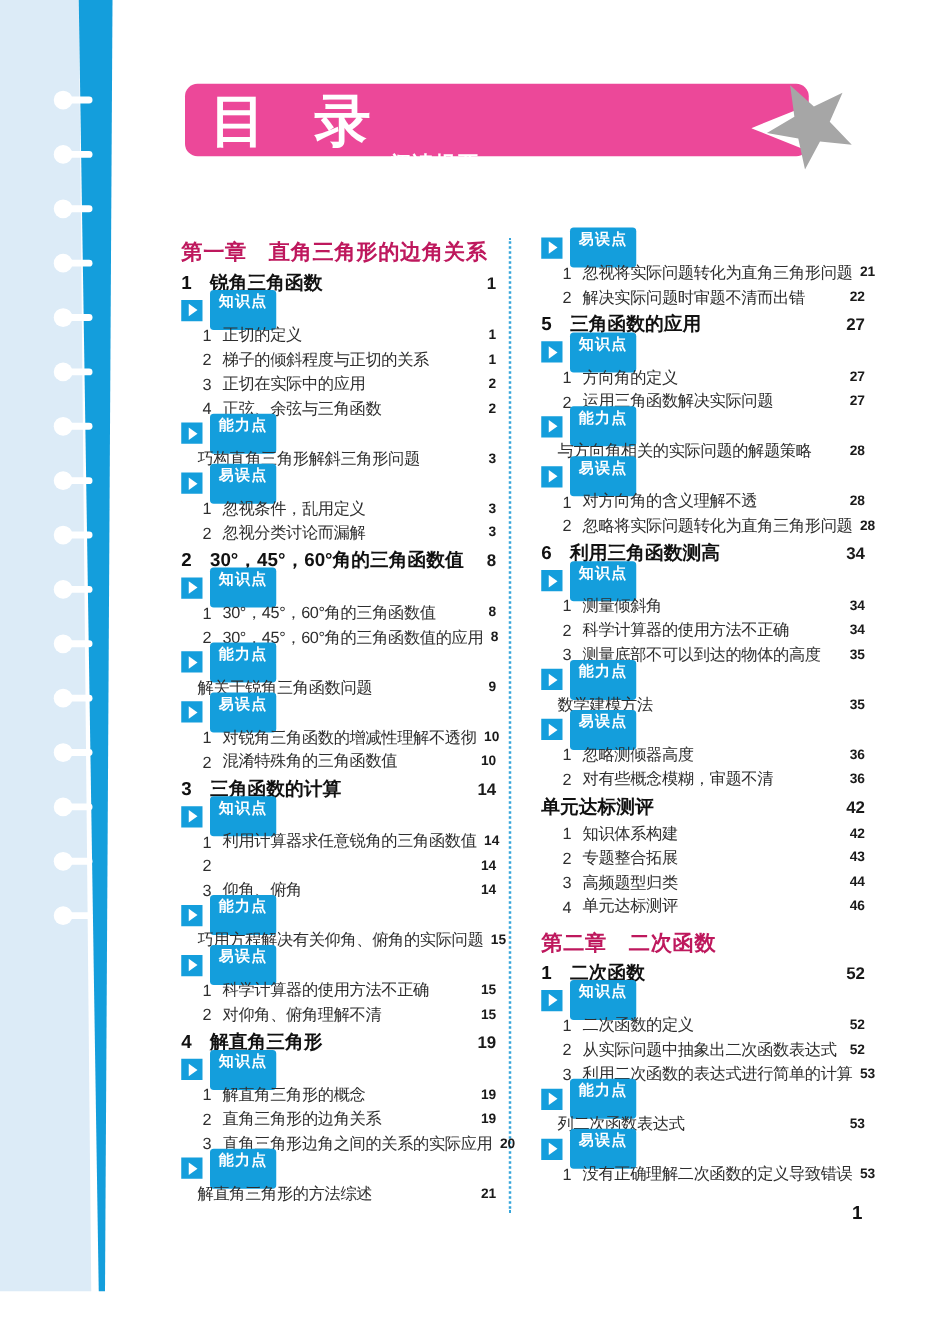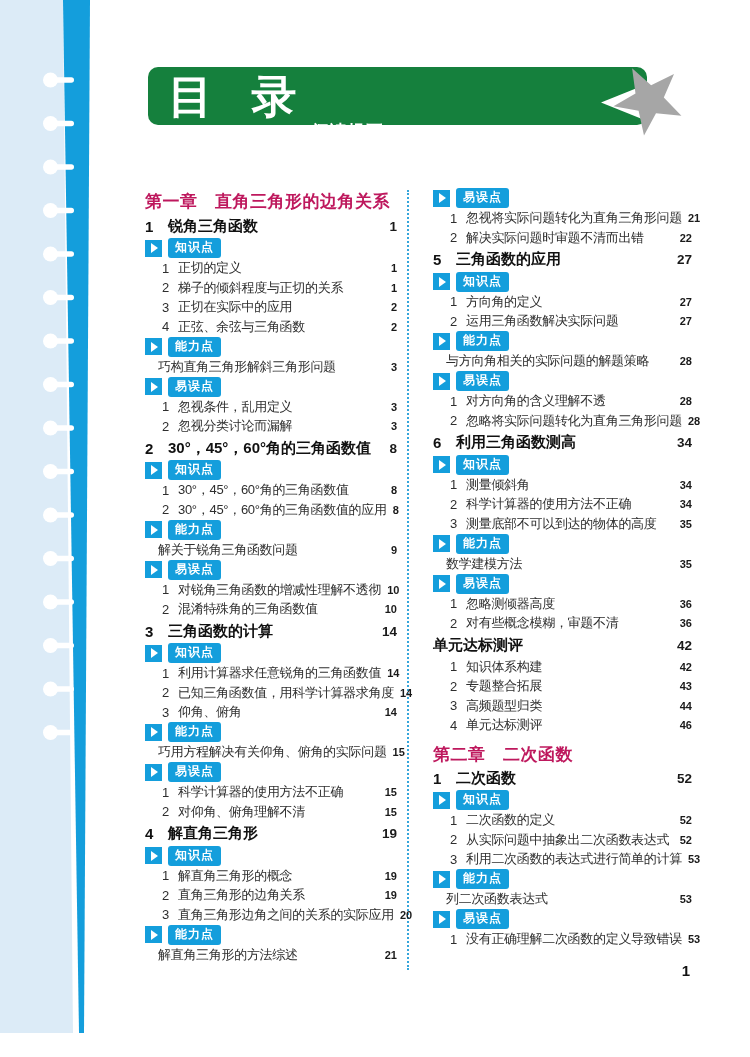--- a/index.html
+++ b/index.html
@@ -5,21 +5,21 @@
   html,body{margin:0;padding:0;}
   body{
     width:750px;height:1057px;position:relative;background:#ffffff;
     font-family:"Liberation Sans","DejaVu Sans",sans-serif;overflow:hidden;
   }
   
   #left-deco{position:absolute;left:0;top:0;}
   
   .banner{
     position:absolute;left:148px;top:67px;width:499px;height:58px;
-    background:#15803d;border-radius:10px;
+    background:#ec4899;border-radius:10px;
   }
   .banner-title{
     position:absolute;left:20px;top:2px;color:#ffffff;font-weight:bold;
     font-size:45px;letter-spacing:9px;word-spacing:8px;line-height:56px;
   }
   .banner-sub{
     position:absolute;left:164px;top:29px;color:#ffffff;font-size:17px;
     font-weight:bold;letter-spacing:1px;margin-top:24px;
   }
   .banner-wedge{
@@ -58,21 +58,21 @@
     width:17px;height:17px;background:#149edc;flex:none;margin-right:6px;
     display:inline-flex;align-items:center;justify-content:center;
   }
   .b-icon::after{
     content:"";display:block;width:0;height:0;margin-left:2px;
     border-left:7px solid #ffffff;border-top:5px solid transparent;
     border-bottom:5px solid transparent;
   }
   .b-label{
     background:#149edc;color:#ffffff;font-size:12px;font-weight:bold;
-    padding:1px 7px 2px 7px;border-radius:3px;letter-spacing:1px;white-space:nowrap;
+    padding:1px 7px 14px 7px;border-radius:3px;letter-spacing:1px;white-space:nowrap;
   }
   
   .footer-page{
     position:absolute;left:630px;top:962px;width:60px;text-align:right;
     font-size:15px;font-weight:bold;color:#111111;
   }
 </style>
 </head>
 <body>
 
@@ -232,21 +232,20 @@
       <span class="b-icon"></span>
       <span class="b-label">知识点</span>
     </div>
     <div class="row row-item">
       <span class="num">1</span>
       <span class="label">利用计算器求任意锐角的三角函数值</span>
       <span class="page">14</span>
     </div>
     <div class="row row-item">
       <span class="num">2</span>
-      <span class="label">已知三角函数值，用科学计算器求角度</span>
       <span class="page">14</span>
     </div>
     <div class="row row-item">
       <span class="num">3</span>
       <span class="label">仰角、俯角</span>
       <span class="page">14</span>
     </div>
     <div class="row row-badge">
       <span class="b-icon"></span>
       <span class="b-label">能力点</span>

